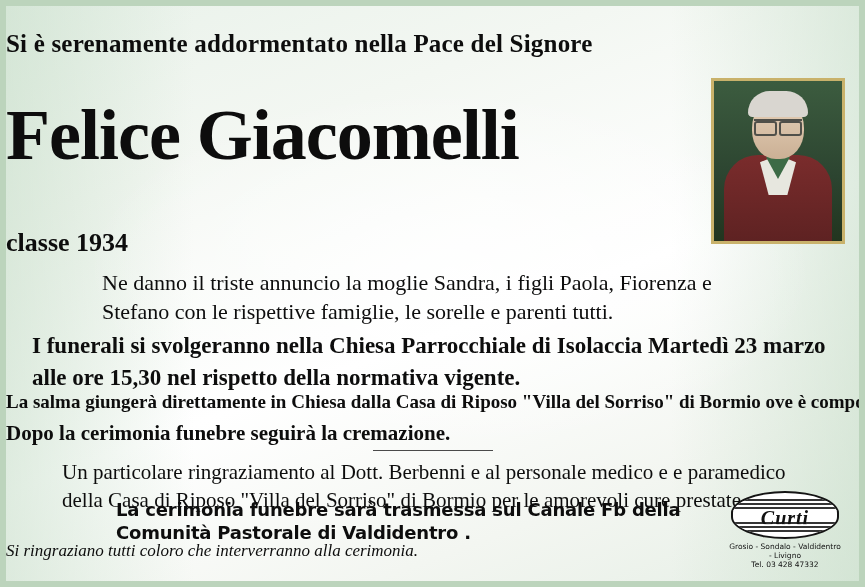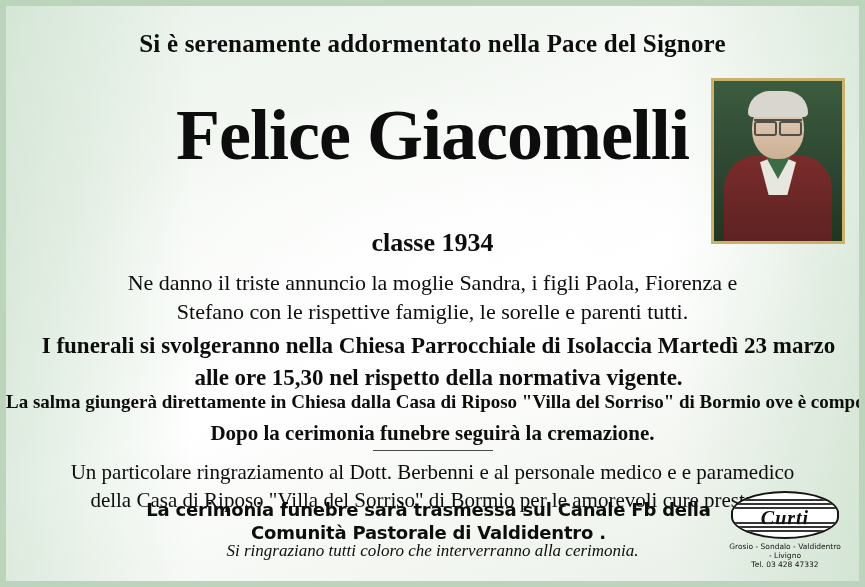--- a/index.html
+++ b/index.html
@@ -185,21 +185,20 @@
     position: absolute;
     left: 52px; top: 76px;
     width: 24px; height: 22px;
     background: #3c6b46;
     clip-path: polygon(50% 100%, 0 0, 100% 0);
   }
 
   
   .line {
     position: absolute;
-    text-align: center;
     color: #0d0d0d;
     white-space: nowrap;
   }
   .intro {
     left: 0; right: 0; top: 24px;
     font-size: 25px;
     font-weight: bold;
     letter-spacing: .2px;
   }
   .name {
@@ -216,21 +215,21 @@
   }
   .announce {
     left: 0; right: 0; top: 262px;
     font-size: 22px;
     line-height: 1.32;
     white-space: normal;
     padding: 0 96px;
     box-sizing: border-box;
   }
   .funeral {
-    left: 12px; right: 0; top: 324px;
+    left: 6px; right: 0; top: 324px;
     font-size: 23px;
     font-weight: bold;
     line-height: 1.38;
     white-space: normal;
     padding: 0 20px;
     box-sizing: border-box;
   }
   .salma {
     left: 0; right: 0; top: 385px;
     font-size: 19px;

